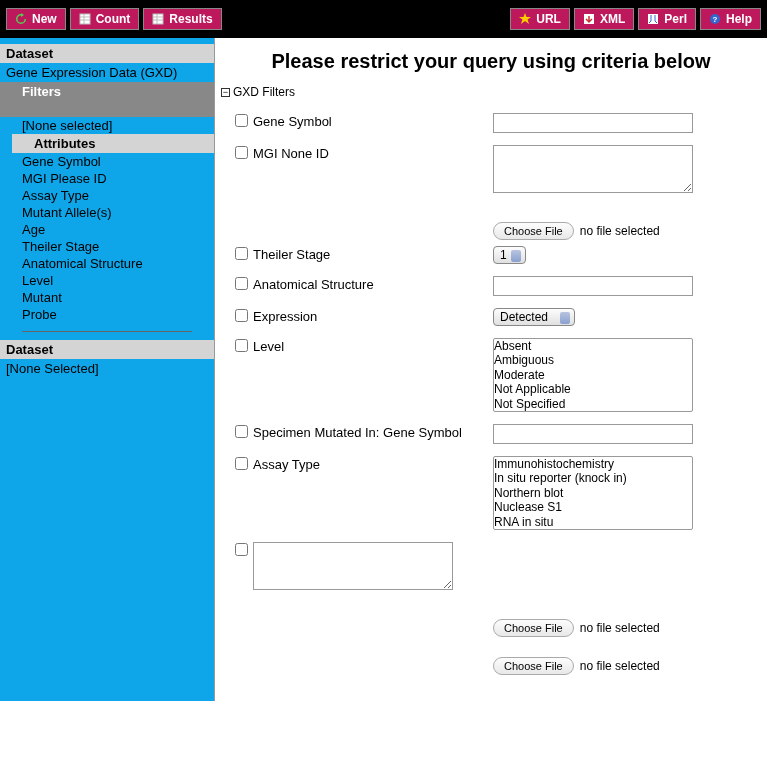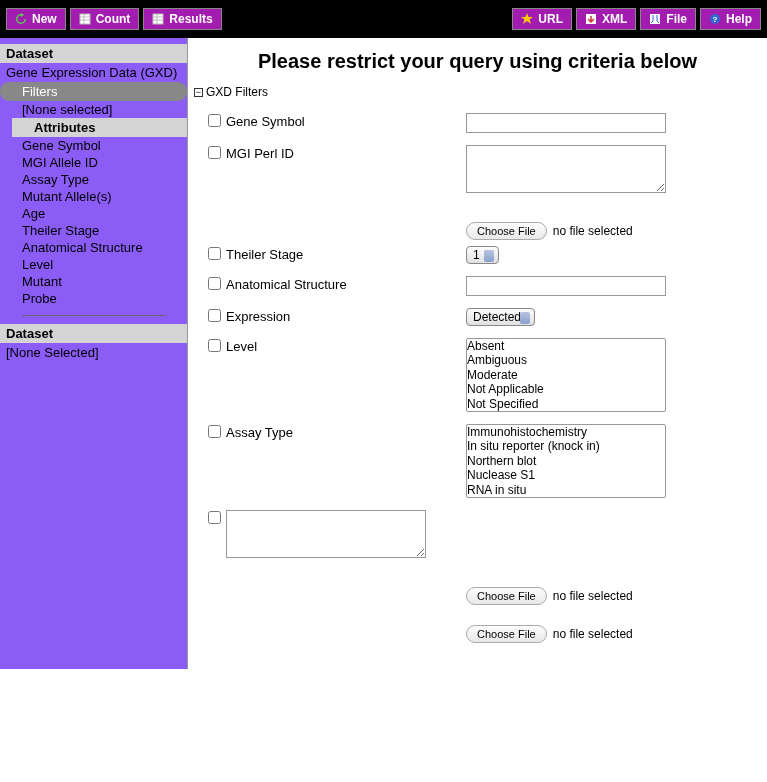--- a/index.html
+++ b/index.html
@@ -1,25 +1,25 @@
 <!DOCTYPE html>
 <html><head>
 <meta charset="utf-8">
 <style>
 * { box-sizing: border-box; margin: 0; padding: 0; }
 body { font-family: "Helvetica Neue", Arial, sans-serif; font-size: 13px; background: #fff; width: 767px; }
 .toolbar { background: #000; padding: 8px 6px; display: flex; justify-content: space-between; }
 .toolbar-group { display: flex; gap: 4px; }
-.tb-btn { background: #a21caf; border: 1px solid #888; color: #fff; padding: 3px 8px; font-size: 12px; font-weight: bold; display: inline-flex; align-items: center; gap: 5px; cursor: pointer; }
+.tb-btn { background: #be185d; border: 1px solid #888; color: #fff; padding: 3px 8px; font-size: 12px; font-weight: bold; display: inline-flex; align-items: center; gap: 5px; cursor: pointer; }
 .tb-btn svg { width: 12px; height: 12px; flex-shrink: 0; }
 .layout { display: flex; }
-.sidebar { width: 188px; background: #8b5cf6; border-right: 1px solid #999; padding-top: 6px; font-size: 13px; }
+.sidebar { width: 215px; background: #0ea5e9; border-right: 1px solid #999; padding-top: 6px; font-size: 13px; }
 .sb-header { background: #d4d4d4; font-weight: bold; padding: 2px 6px; }
 .sb-dataset { padding: 2px 6px; }
-.sb-active { background: #888; color: #fff; font-weight: normal; padding: 2px 6px 2px 22px; border-radius: 9px; }
+.sb-active { background: #888; color: #fff; font-weight: bold; padding: 2px 6px 18px 22px; }
 .sb-subheader { background: #d4d4d4; font-weight: bold; padding: 2px 6px 2px 22px; margin-left: 12px; }
 .sb-item { padding: 1px 6px 1px 22px; cursor: pointer; }
 .sb-none { padding: 1px 6px 1px 22px; }
 .sb-divider { border-top: 1px solid #666; margin: 8px 22px 8px 22px; }
 .main { flex: 1; padding: 6px 0 20px 0; }
 .main-title { text-align: center; font-weight: bold; font-size: 20px; padding: 6px 0 10px; }
 .fieldset-header { padding: 2px 6px; font-size: 12px; display: flex; align-items: center; gap: 3px; }
 .box-icon { width: 9px; height: 9px; border: 1px solid #333; display: inline-flex; align-items: center; justify-content: center; font-size: 9px; line-height: 1; }
 .filters-area { padding: 6px 6px 6px 20px; }
 .filter-row { display: flex; align-items: flex-start; padding: 6px 0; }
@@ -79,41 +79,41 @@
           <rect x="1" y="1" width="10" height="10" fill="#fff"></rect>
           <path d="M6 3v5M3 6l3 3 3-3" stroke="#c33" fill="none" stroke-width="1.5"></path>
         </svg>
         <span>XML</span>
       </button>
     <button class="tb-btn">
         <svg viewBox="0 0 12 12">
           <rect x="1" y="1" width="10" height="10" fill="#fff"></rect>
           <path d="M4 2v6l-2 2M8 2v6l2 2" stroke="#36c" fill="none"></path>
         </svg>
-        <span>File</span>
+        <span>Perl</span>
       </button>
     <button class="tb-btn">
         <svg viewBox="0 0 12 12">
           <circle cx="6" cy="6" r="5" fill="#36c"></circle>
           <text x="6" y="9" text-anchor="middle" fill="#fff" font-size="8" font-weight="bold">?</text>
         </svg>
         <span>Help</span>
       </button>
   </div>
 </div>
 
 <div class="layout">
   <div class="sidebar">
     <div class="sb-header">Dataset</div>
     <div class="sb-dataset">Gene Expression Data (GXD)</div>
     <div class="sb-active">Filters</div>
     <div class="sb-none">[None selected]</div>
     <div class="sb-subheader">Attributes</div>
     <div class="sb-item">Gene Symbol</div>
-    <div class="sb-item">MGI Allele ID</div>
+    <div class="sb-item">MGI Please ID</div>
     <div class="sb-item">Assay Type</div>
     <div class="sb-item">Mutant Allele(s)</div>
     <div class="sb-item">Age</div>
     <div class="sb-item">Theiler Stage</div>
     <div class="sb-item">Anatomical Structure</div>
     <div class="sb-item">Level</div>
     <div class="sb-item">Mutant</div>
     <div class="sb-item">Probe</div>
     <div class="sb-divider"></div>
     <div class="sb-header">Dataset</div>
@@ -129,21 +129,21 @@
     <div class="filters-area">
 
       <div class="filter-row">
         <div class="filter-check"><input type="checkbox" style=""></div>
         <div class="filter-label">Gene Symbol</div>
         <div class="filter-input"><input type="text" style=""></div>
       </div>
 
       <div class="filter-row">
         <div class="filter-check"><input type="checkbox" style=""></div>
-        <div class="filter-label">MGI Perl ID</div>
+        <div class="filter-label">MGI None ID</div>
         <div class="filter-input"><textarea style=""></textarea></div>
       </div>
       <div class="file-row under-input">
         <button class="file-btn">Choose File</button>
         <span>no file selected</span>
       </div>
 
       <div class="filter-row">
         <div class="filter-check"><input type="checkbox" style=""></div>
         <div class="filter-label">Theiler Stage</div>
@@ -152,37 +152,42 @@
 
       <div class="filter-row">
         <div class="filter-check"><input type="checkbox" style=""></div>
         <div class="filter-label">Anatomical Structure</div>
         <div class="filter-input"><input type="text" style=""></div>
       </div>
 
       <div class="filter-row">
         <div class="filter-check"><input type="checkbox" style=""></div>
         <div class="filter-label">Expression</div>
-        <div class="filter-input"><span class="sel" style="padding-right:13px">Detected</span></div>
+        <div class="filter-input"><span class="sel" style="padding-right:26px">Detected</span></div>
       </div>
 
       <div class="filter-row">
         <div class="filter-check"><input type="checkbox" style=""></div>
         <div class="filter-label">Level</div>
         <div class="filter-input">
           <select multiple="" size="5" class="multi" id="level-select">
               <option>Absent</option>
               <option>Ambiguous</option>
               <option>Moderate</option>
               <option>Not Applicable</option>
               <option>Not Specified</option>
             </select>
         </div>
       </div>
 
+      <div class="filter-row">
+        <div class="filter-check"><input type="checkbox" style=""></div>
+        <div class="filter-label">Specimen Mutated In: Gene Symbol</div>
+        <div class="filter-input"><input type="text" style=""></div>
+      </div>
 
       <div class="filter-row">
         <div class="filter-check"><input type="checkbox" style=""></div>
         <div class="filter-label">Assay Type</div>
         <div class="filter-input">
           <select multiple="" size="5" class="multi" id="assay-select">
               <option>Immunohistochemistry</option>
               <option>In situ reporter (knock in)</option>
               <option>Northern blot</option>
               <option>Nuclease S1</option>

